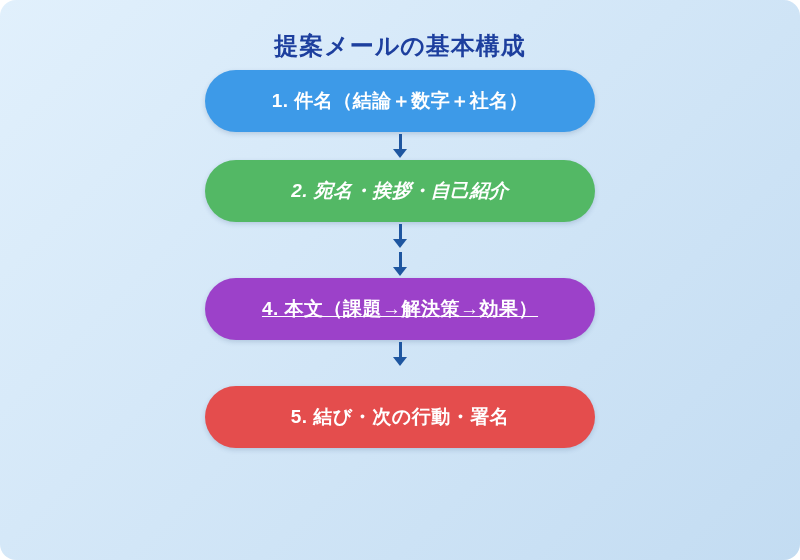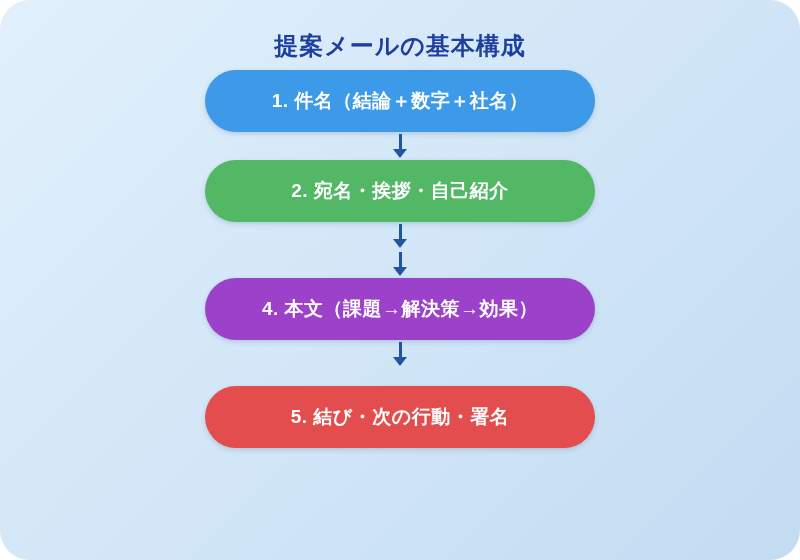--- a/index.html
+++ b/index.html
@@ -5,21 +5,21 @@
   html, body {
     margin: 0;
     padding: 0;
     background: #ffffff;
     font-family: "Liberation Sans", "DejaVu Sans", sans-serif;
   }
   .canvas {
     position: relative;
     width: 800px;
     height: 560px;
-    border-radius: 30px;
+    border-radius: 16px;
     overflow: hidden;
     background: linear-gradient(135deg, var(--bg-top, #e1f0fc) 0%, var(--bg-bottom, #c3dcf2) 100%);
   }
   .title {
     padding-top: 30px;
     text-align: center;
     font-size: 24px;
     font-weight: bold;
     color: var(--title-color, #1d3f9e);
     letter-spacing: 1px;
@@ -71,34 +71,34 @@
 
   <div class="flow">
 
     <div class="pill" style="background: rgb(61, 154, 232);">1. 件名（結論＋数字＋社名）</div>
 
     <div class="arrow">
       <div class="stem"></div>
       <div class="head"></div>
     </div>
 
-    <div class="pill" style="background: rgb(83, 184, 101);">2. 宛名・挨拶・自己紹介</div>
+    <div class="pill" style="background: rgb(83, 184, 101); font-style: italic;">2. 宛名・挨拶・自己紹介</div>
 
     <div class="arrow">
       <div class="stem"></div>
       <div class="head"></div>
     </div>
 
 
     <div class="arrow">
       <div class="stem"></div>
       <div class="head"></div>
     </div>
 
-    <div class="pill" style="background: rgb(156, 65, 201);">4. 本文（課題→解決策→効果）</div>
+    <div class="pill" style="background: rgb(156, 65, 201); text-decoration: underline;">4. 本文（課題→解決策→効果）</div>
 
     <div class="arrow">
       <div class="stem"></div>
       <div class="head"></div>
     </div>
 
     <div class="pill" style="background: rgb(228, 77, 77); margin-top: 18px;">5. 結び・次の行動・署名</div>
 
   </div>
 </div>

